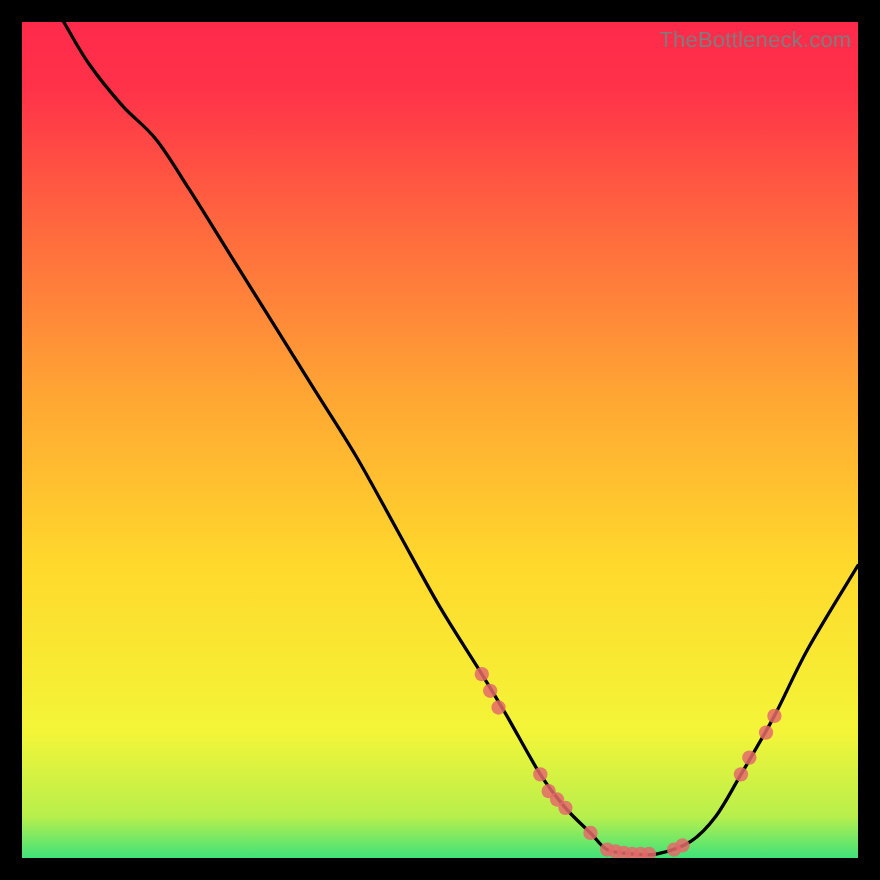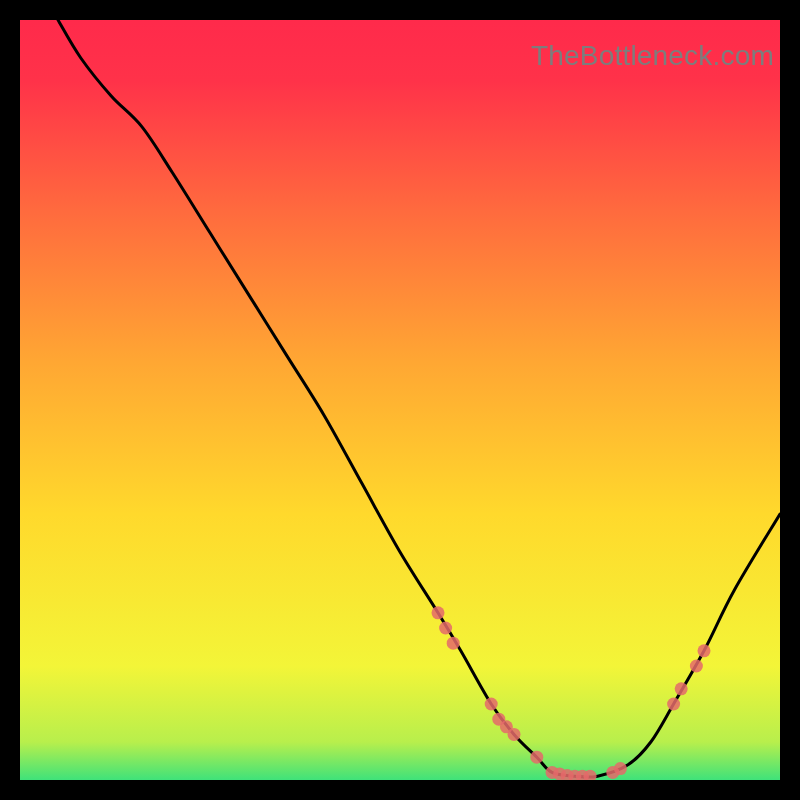--- a/index.html
+++ b/index.html
@@ -21,24 +21,24 @@
   }
   .plot {
     position: absolute;
     left: 0;
     top: 0;
     width: 760px;
     height: 760px;
   }
   .watermark {
     position: absolute;
-    top: 20px;
+    top: 6px;
     right: 6px;
     color: #7d7d7d;
-    font-size: 28px;
+    font-size: 20px;
     font-weight: 500;
     letter-spacing: 0.2px;
     user-select: none;
   }
   svg { display: block; }
 </style>
 </head>
 <body>
 
 <div class="frame">

